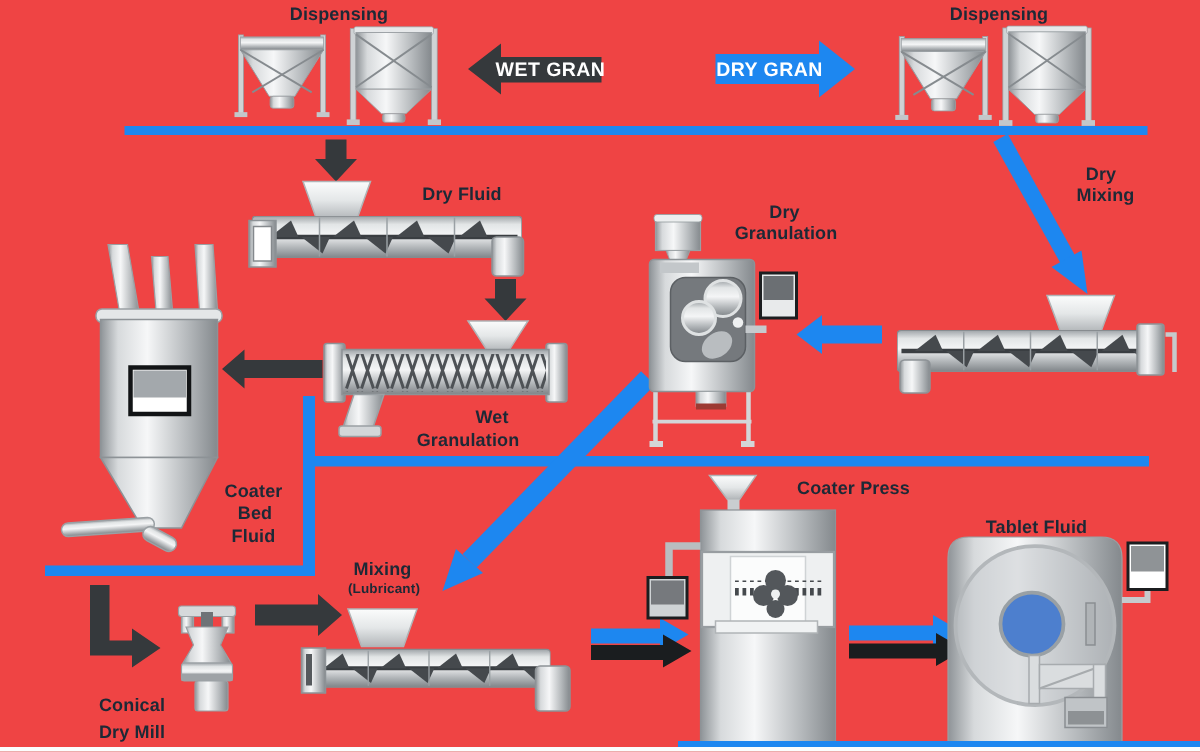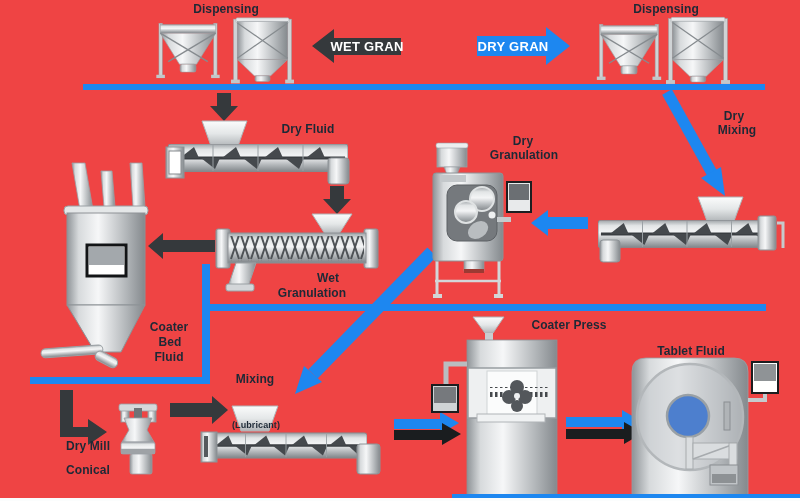--- a/index.html
+++ b/index.html
@@ -1,21 +1,21 @@
 <!DOCTYPE html>
 <html><head>
 <meta charset="utf-8">
 <style>
   html,body{margin:0;padding:0;background:#e8e8e8;}
   #stage{position:relative;width:800px;height:501px;background:#ef4444;overflow:hidden;
          font-family:"Liberation Sans",sans-serif;}
   #stage svg{position:absolute;left:0;top:0;}
   .lbl{position:absolute;transform:translate(-50%,-50%);font:bold 12px "Liberation Sans",sans-serif;
        color:#1d2936;white-space:nowrap;text-align:center;letter-spacing:.1px;}
-  .lbl.small{font-size:9px;margin-top:33px;}
+  .lbl.small{font-size:9px;}
   .lbl.banner{color:#ffffff;font-size:13px;letter-spacing:.3px;}
 </style>
 </head>
 <body>
 
 <div id="stage">
 
 <svg width="800" height="501" viewBox="0 0 800 501">
   <defs>
     <linearGradient id="mv" x1="0" y1="0" x2="1" y2="0">
@@ -268,19 +268,19 @@
 <div class="lbl" style="left:734px;top:116px">Dry</div>
 <div class="lbl" style="left:737px;top:130px">Mixing</div>
 <div class="lbl" style="left:328px;top:278px">Wet</div>
 <div class="lbl" style="left:312px;top:293px">Granulation</div>
 <div class="lbl" style="left:523px;top:141px">Dry</div>
 <div class="lbl" style="left:524px;top:155px">Granulation</div>
 <div class="lbl" style="left:169px;top:327px">Coater</div>
 <div class="lbl" style="left:170px;top:342px">Bed</div>
 <div class="lbl" style="left:169px;top:357px">Fluid</div>
 <div class="lbl" style="left:88px;top:470px">Conical</div>
-<div class="lbl" style="left:88px;top:446px">Dry Mill</div>
+<div class="lbl" style="left:88px;top:488px">Dry Mill</div>
 <div class="lbl" style="left:255px;top:379px">Mixing</div>
 <div class="lbl small" style="left:256px;top:392px">(Lubricant)</div>
 <div class="lbl" style="left:569px;top:325px">Coater Press</div>
 <div class="lbl" style="left:691px;top:351px">Tablet Fluid</div>
 
 </div>
 
 </body></html>

